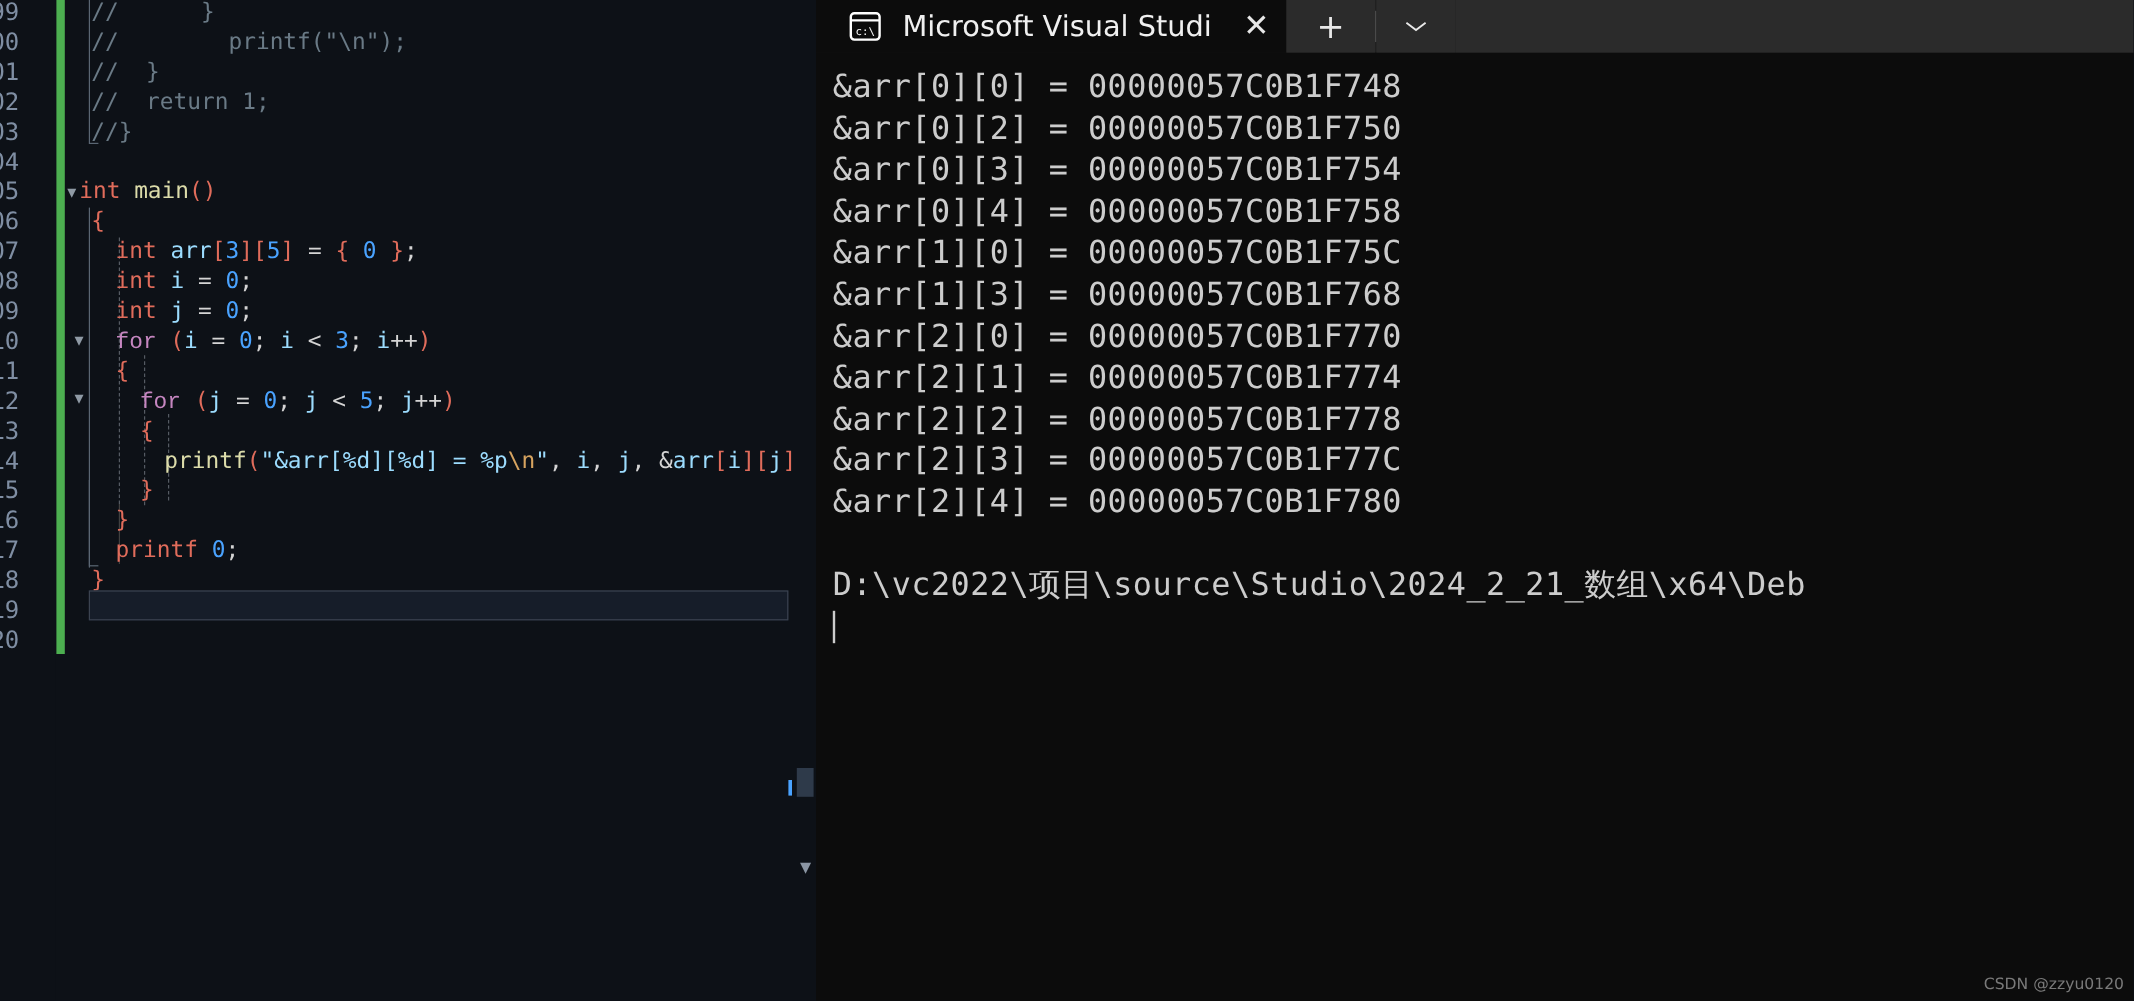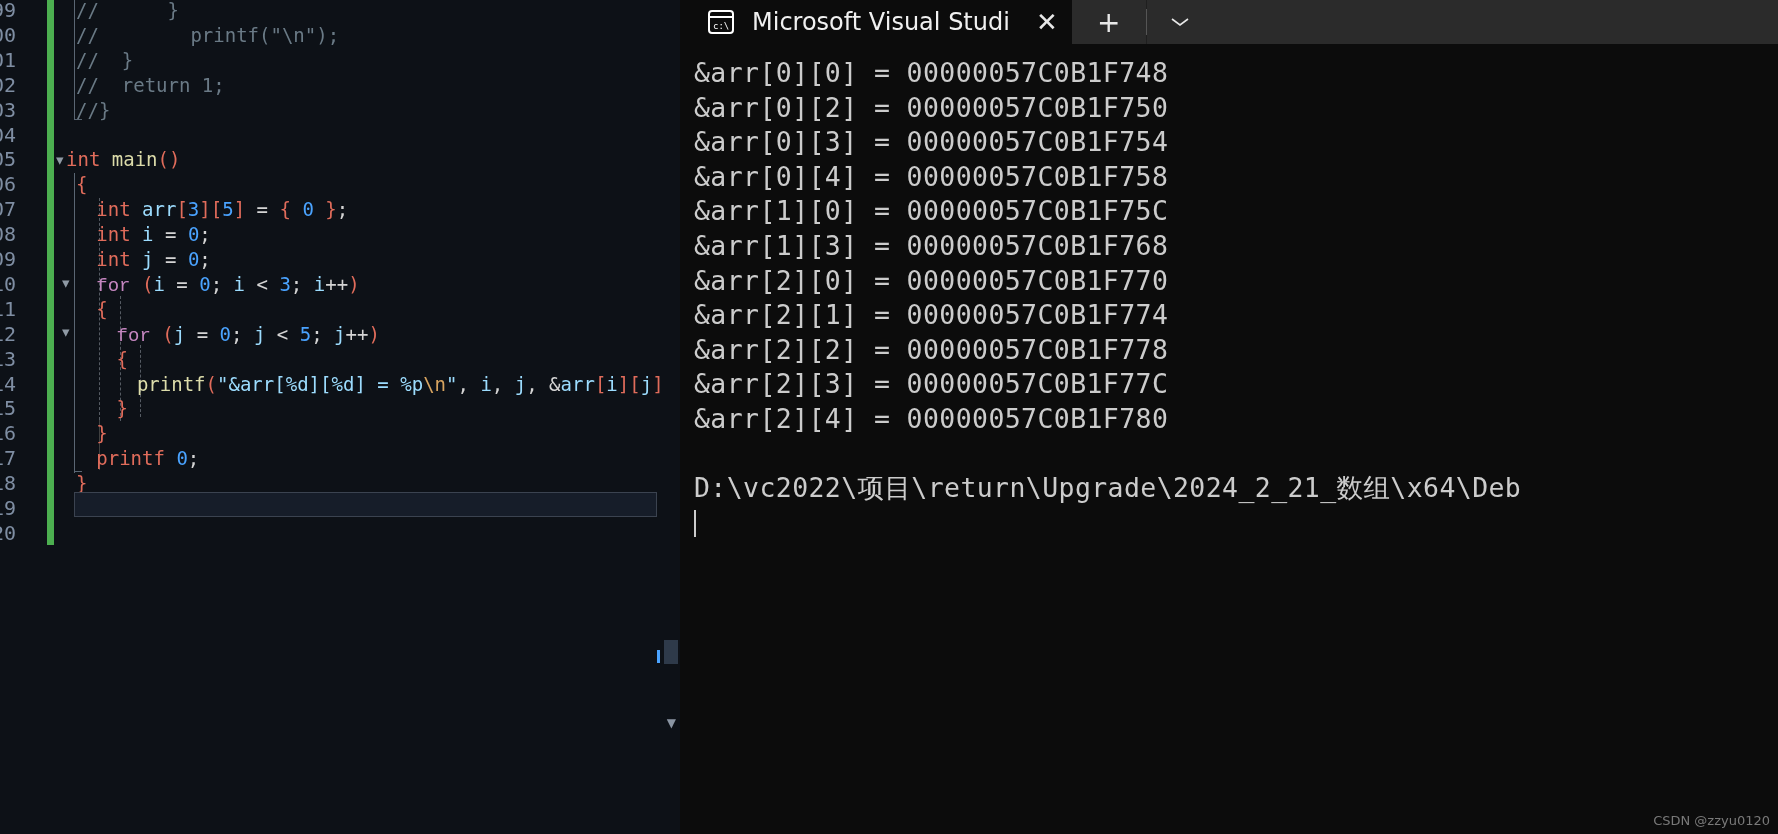--- a/index.html
+++ b/index.html
@@ -391,18 +391,18 @@
         <div class="term-line">&amp;arr[0][4] = 00000057C0B1F758</div>
         <div class="term-line">&amp;arr[1][0] = 00000057C0B1F75C</div>
         <div class="term-line">&amp;arr[1][3] = 00000057C0B1F768</div>
         <div class="term-line">&amp;arr[2][0] = 00000057C0B1F770</div>
         <div class="term-line">&amp;arr[2][1] = 00000057C0B1F774</div>
         <div class="term-line">&amp;arr[2][2] = 00000057C0B1F778</div>
         <div class="term-line">&amp;arr[2][3] = 00000057C0B1F77C</div>
         <div class="term-line">&amp;arr[2][4] = 00000057C0B1F780</div>
       </div>
     <div class="term-blank"></div>
-    <div class="term-line">D:\vc2022\项目\return\Upgrade\2024_2_21_数组\x64\Deb</div>
+    <div class="term-line">D:\vc2022\项目\source\Studio\2024_2_21_数组\x64\Deb</div>
     <div class="term-line"><span id="term-cursor"></span></div>
   </div>
 
   <div id="watermark">CSDN @zzyu0120</div>
 </div>
 
 </body></html>

